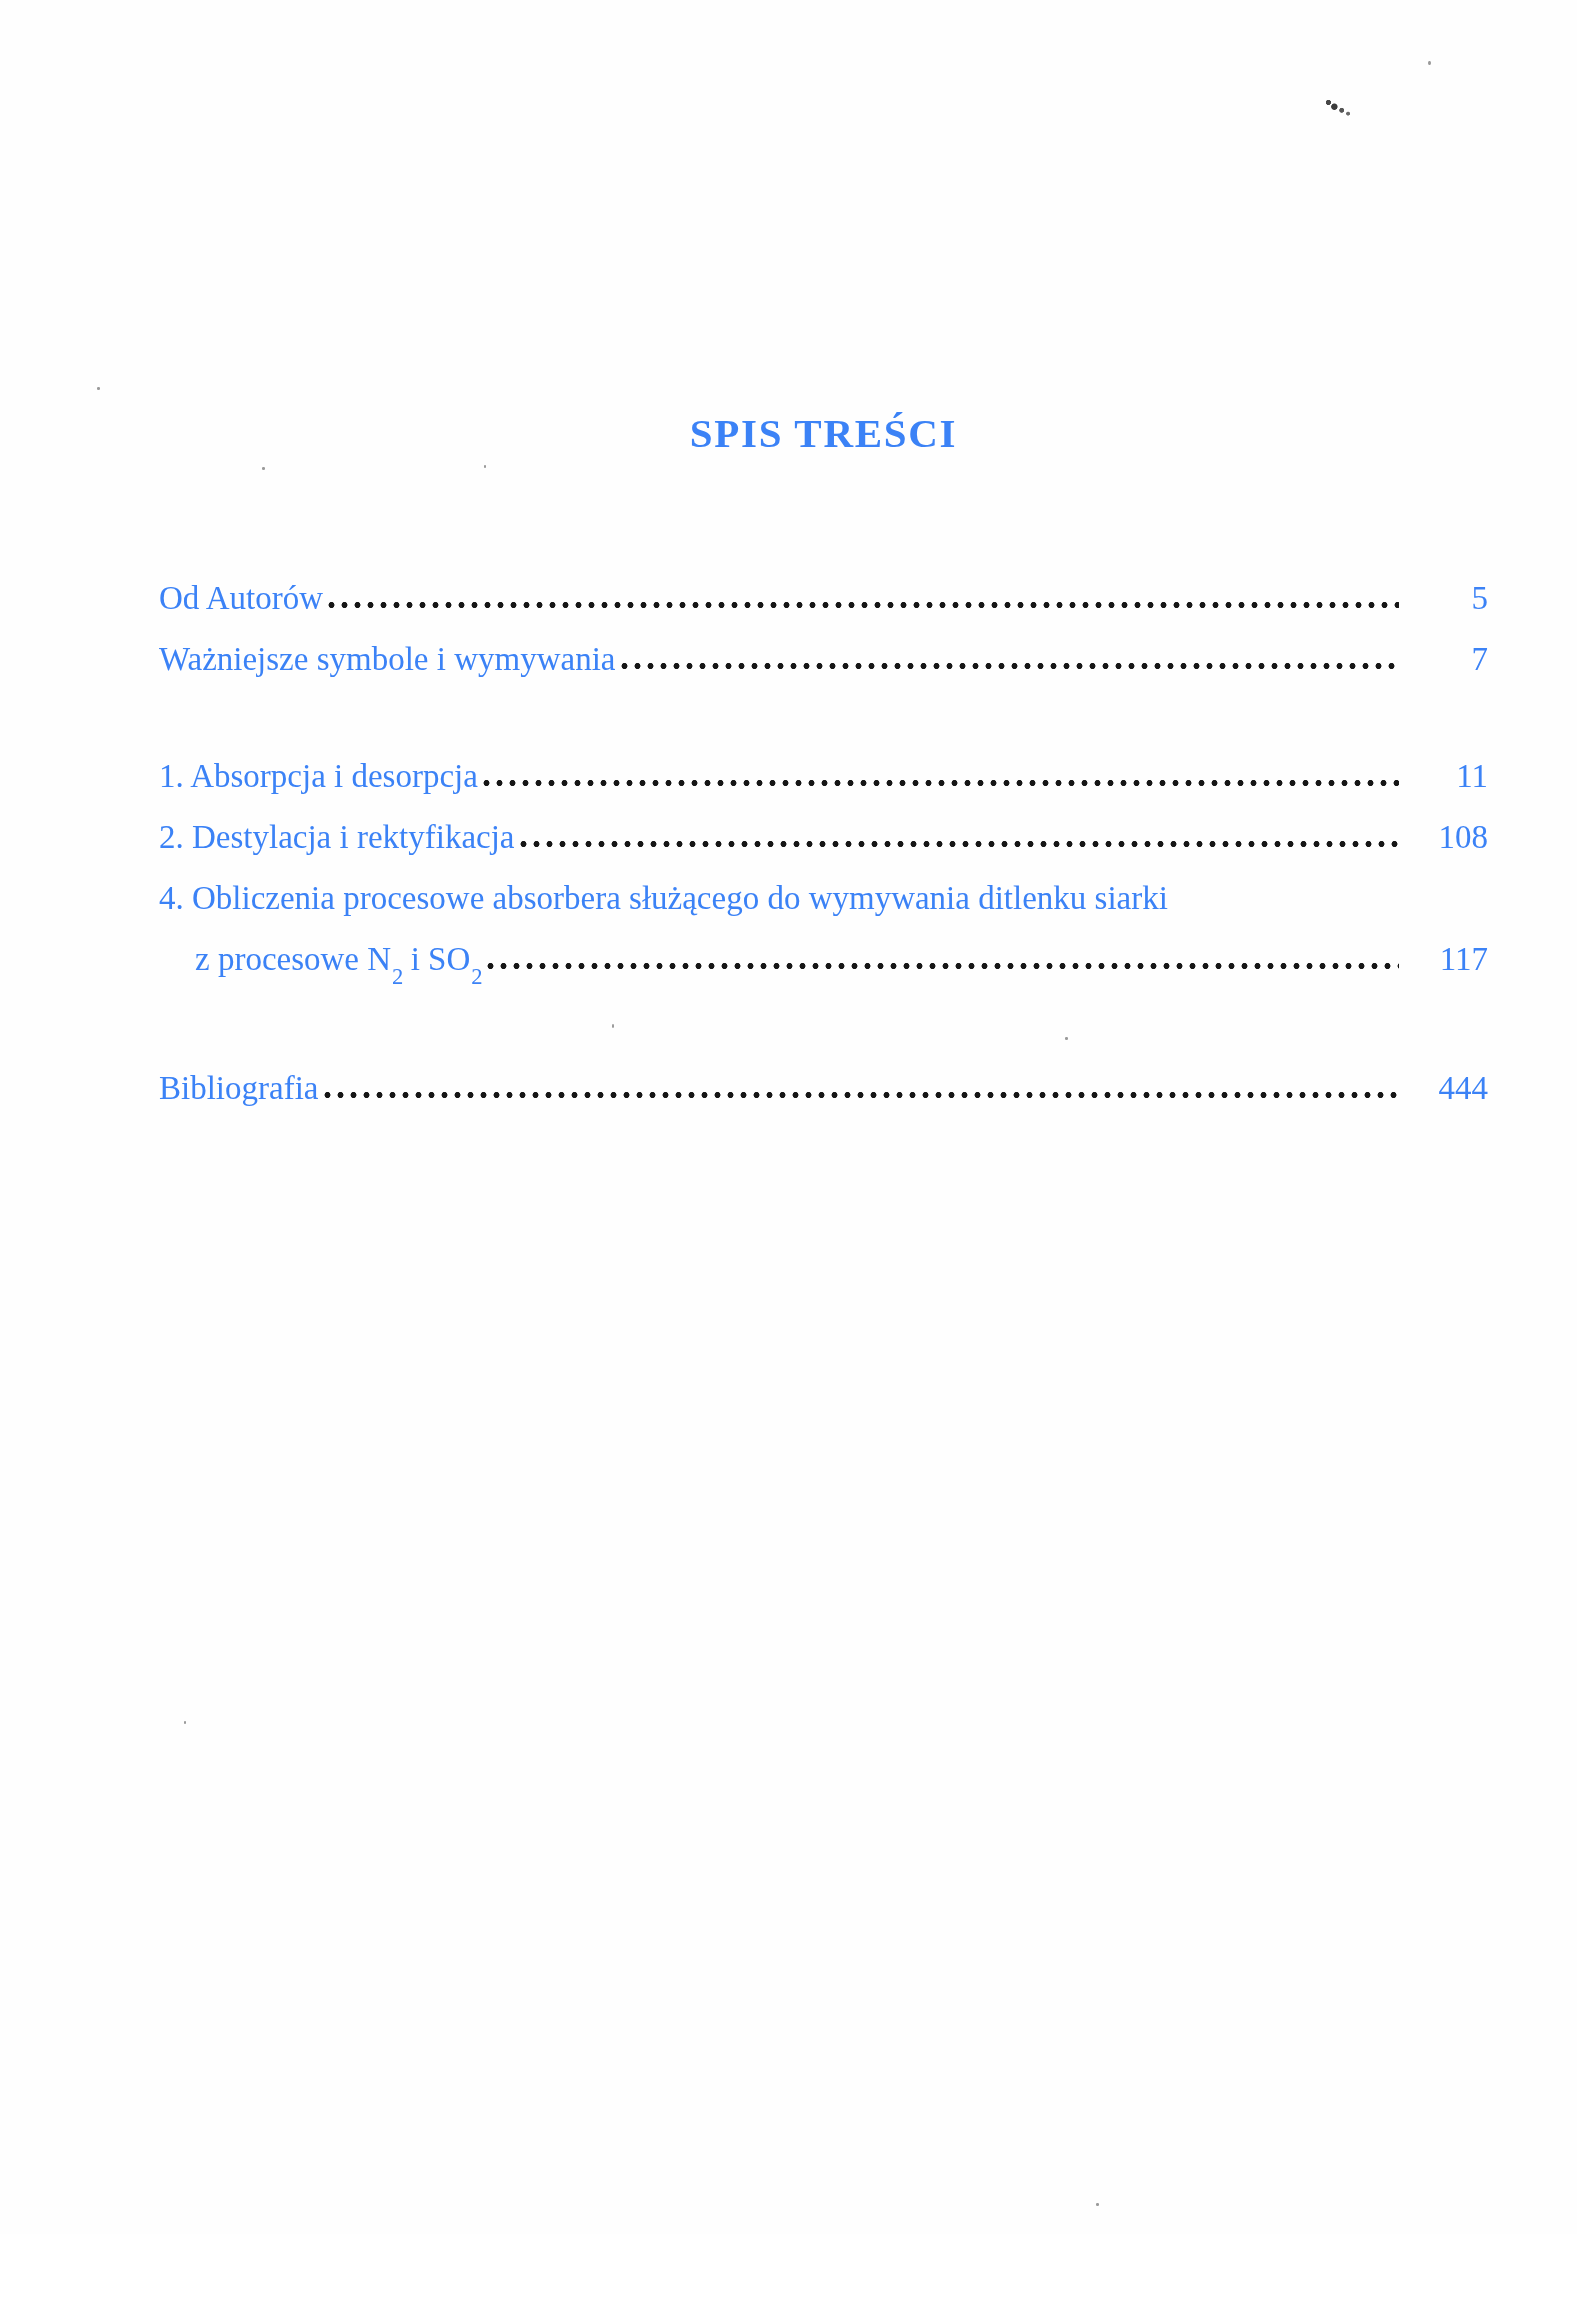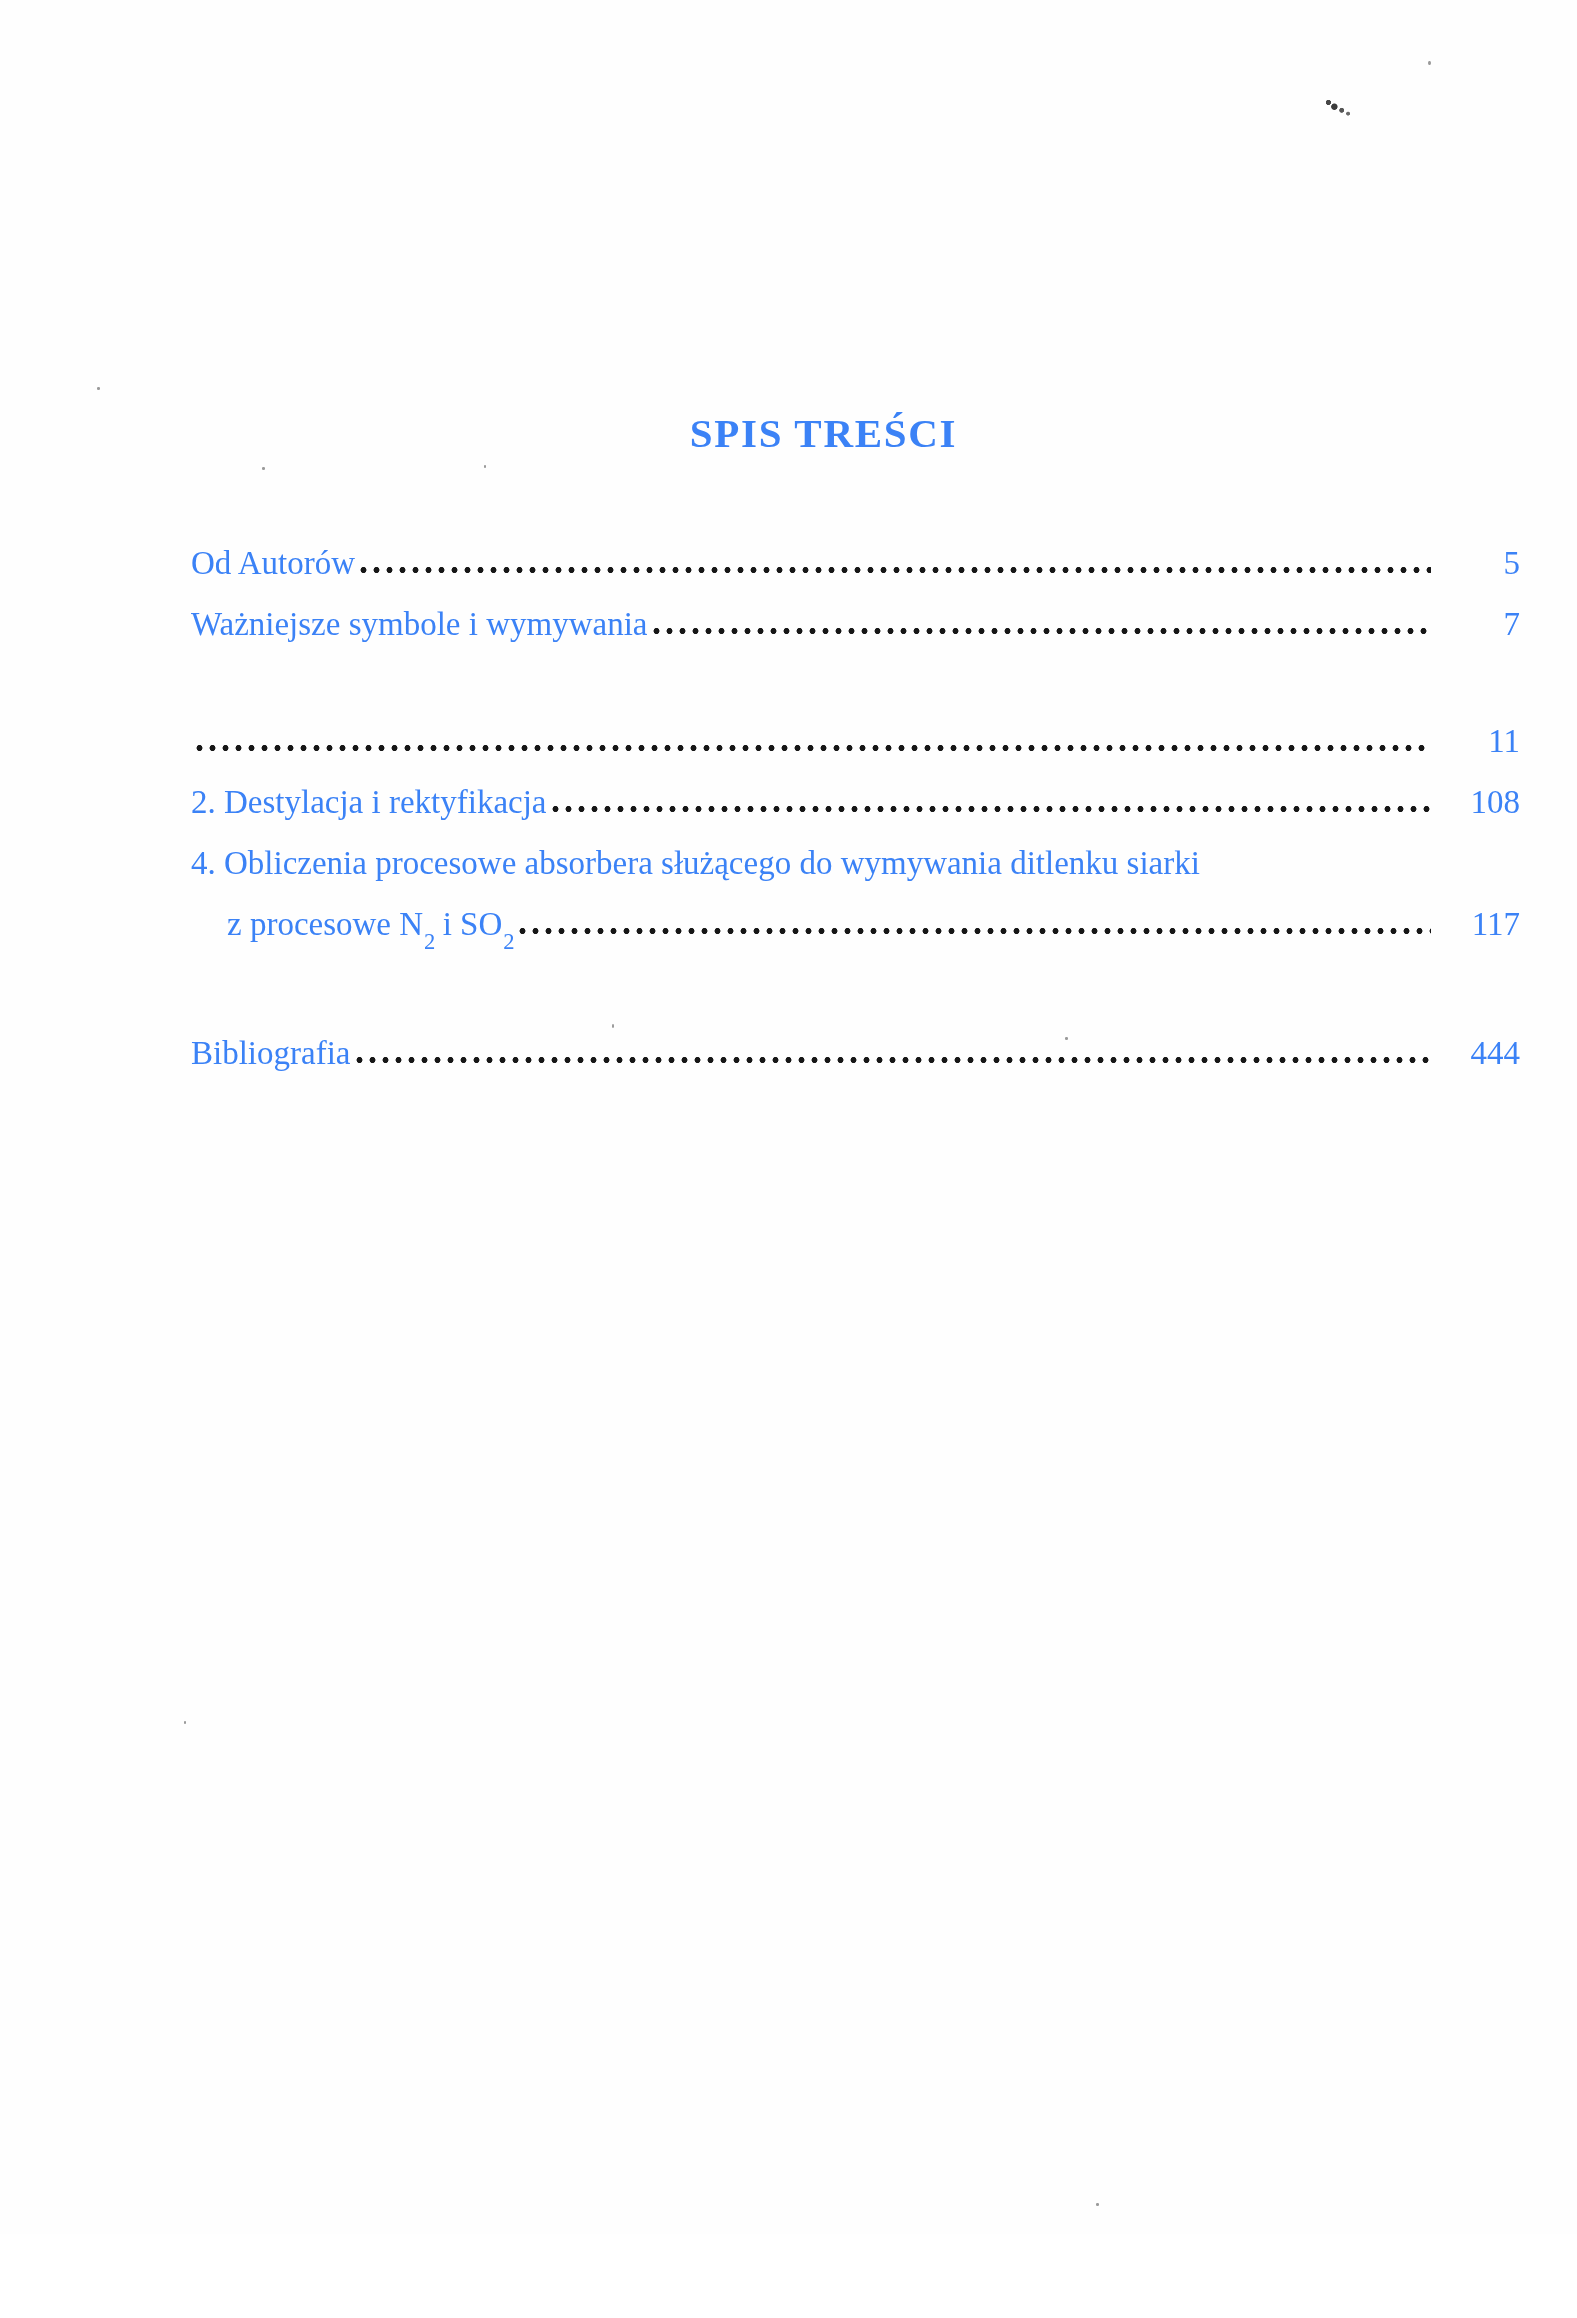--- a/index.html
+++ b/index.html
@@ -24,24 +24,23 @@
     margin: 0;
     text-align: center;
     font-size: 41px;
     font-weight: bold;
     letter-spacing: 1.7px;
     white-space: nowrap;
   }
   .toc {
     position: absolute;
     left: 159px;
-    top: 533px;
+    top: 568px;
     width: 1329px;
     font-size: 33px;
-    margin-left: 32px;
   }
   .toc-group-chapters { margin-top: 56px; }
   .toc-group-back { margin-top: 68px; }
   .row {
     display: flex;
     align-items: baseline;
     height: 61px;
     line-height: 61px;
     white-space: nowrap;
   }
@@ -105,20 +104,21 @@
       </div>
       <div class="row">
         <span class="label">Ważniejsze symbole i wymywania</span>
         <span class="leader"></span>
         <span class="pagenum">7</span>
       </div>
     </div>
 
     <div class="toc-group-chapters">
       <div class="row">
+        <span class="label">1. Absorpcja i desorpcja</span>
         <span class="leader"></span>
         <span class="pagenum">11</span>
       </div>
       <div class="row">
         <span class="label">2. Destylacja i rektyfikacja</span>
         <span class="leader"></span>
         <span class="pagenum">108</span>
       </div>
       <div class="row">
         <span class="label">4. Obliczenia procesowe absorbera służącego do wymywania ditlenku siarki</span>

